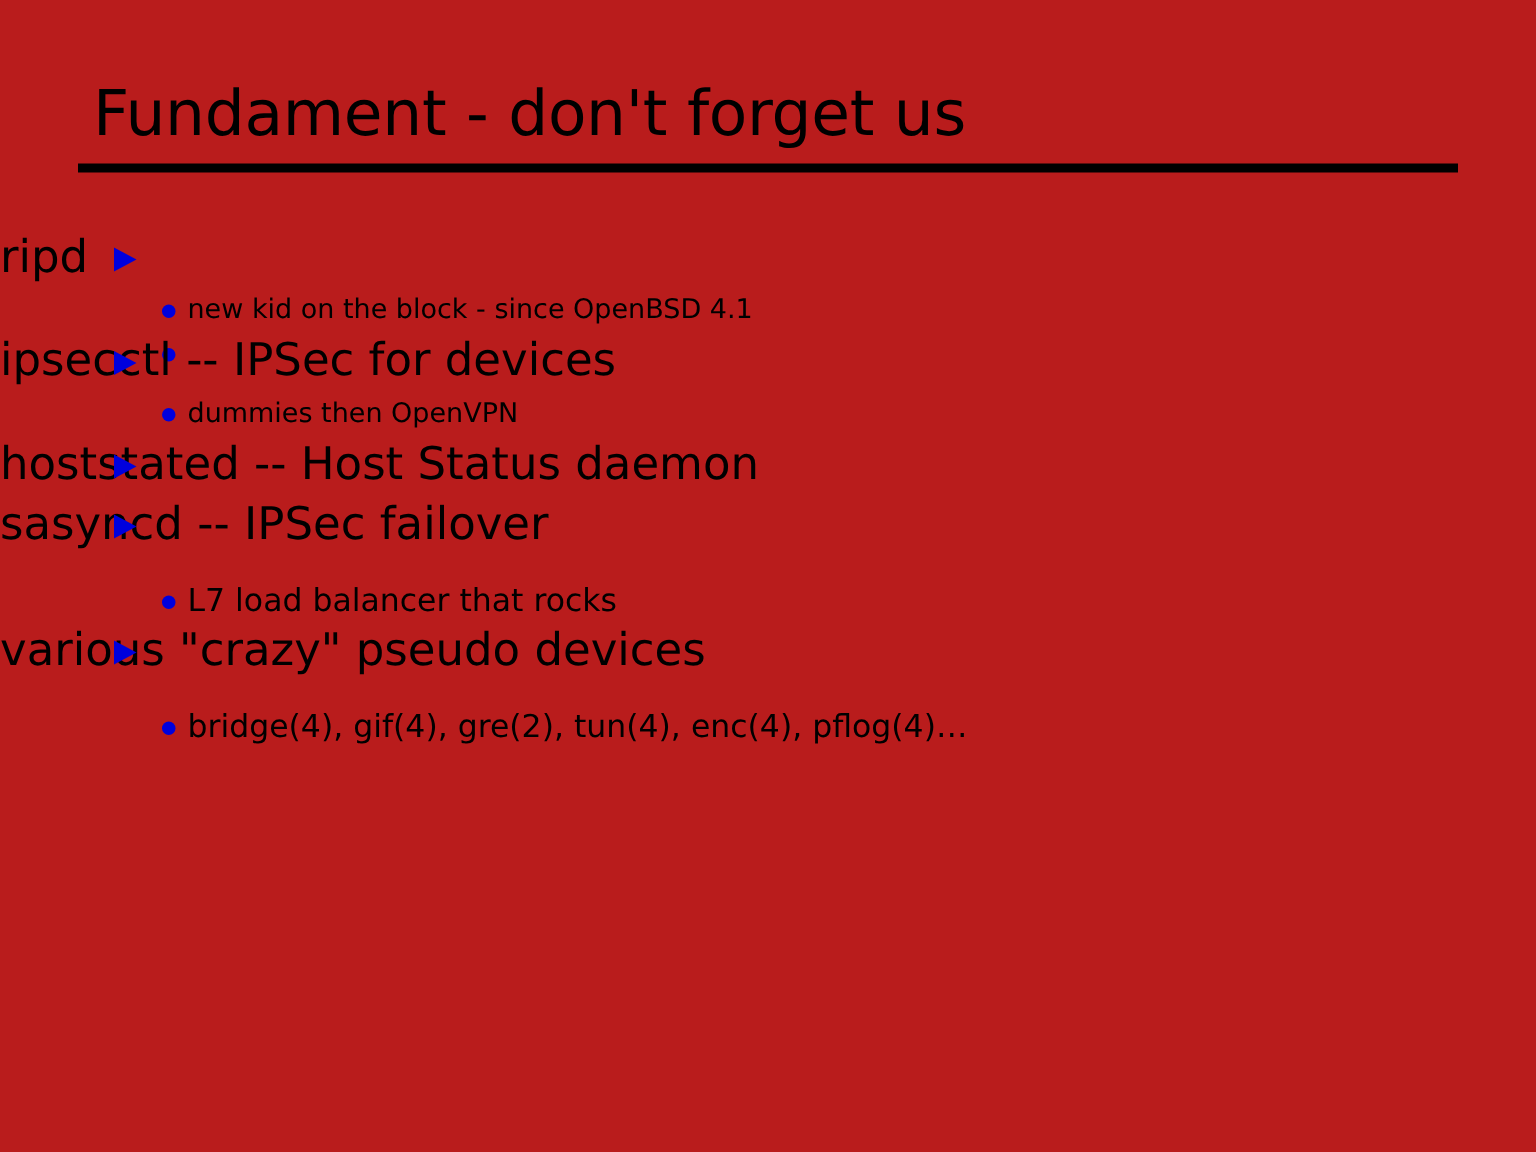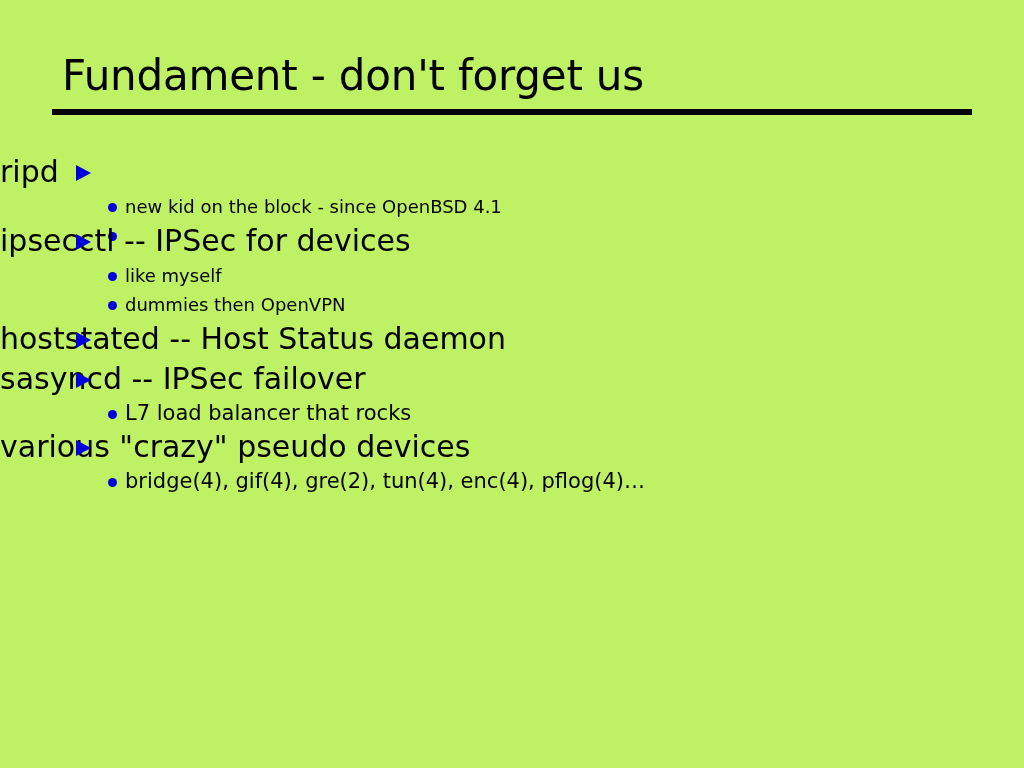--- a/index.html
+++ b/index.html
@@ -13,21 +13,21 @@
     overflow: hidden;
     font-family: "DejaVu Sans", sans-serif;
     color: #000000;
     -webkit-font-smoothing: antialiased;
   }
 
   .slide {
     position: relative;
     width: 1024px;
     height: 768px;
-    background: #bef264;
+    background: #b91c1c;
   }
 
   
   .title-block {
     position: absolute;
     left: 52px;
     top: 52px;
     width: 920px;
   }
   .slide-title {
@@ -86,20 +86,21 @@
     left: 108px;
     top: 11px;
     width: 9px;
     height: 9px;
     border-radius: 50%;
     background: #0000dd;
   }
   .lvl2.small {
     font-size: 21px;
     line-height: 28px;
+    margin-top: 16px;
   }
 </style>
 </head>
 <body>
 
 <div class="slide">
 
   <div class="title-block">
     <h1 class="slide-title">Fundament - don't forget us</h1>
     <div class="title-rule"></div>
@@ -115,24 +116,20 @@
       <span class="dot"></span>
       <span>new kid on the block - since OpenBSD 4.1</span>
     </div>
     <div class="lvl2">
       <span class="dot"></span>
     </div>
 
     <div class="lvl1">
       <span class="tri"></span>
       <span>ipsecctl -- IPSec for devices</span>
-    </div>
-    <div class="lvl2">
-      <span class="dot"></span>
-      <span>like myself</span>
     </div>
     <div class="lvl2">
       <span class="dot"></span>
       <span>dummies then OpenVPN</span>
     </div>
 
     <div class="lvl1">
       <span class="tri"></span>
       <span>hoststated -- Host Status daemon</span>
     </div>

